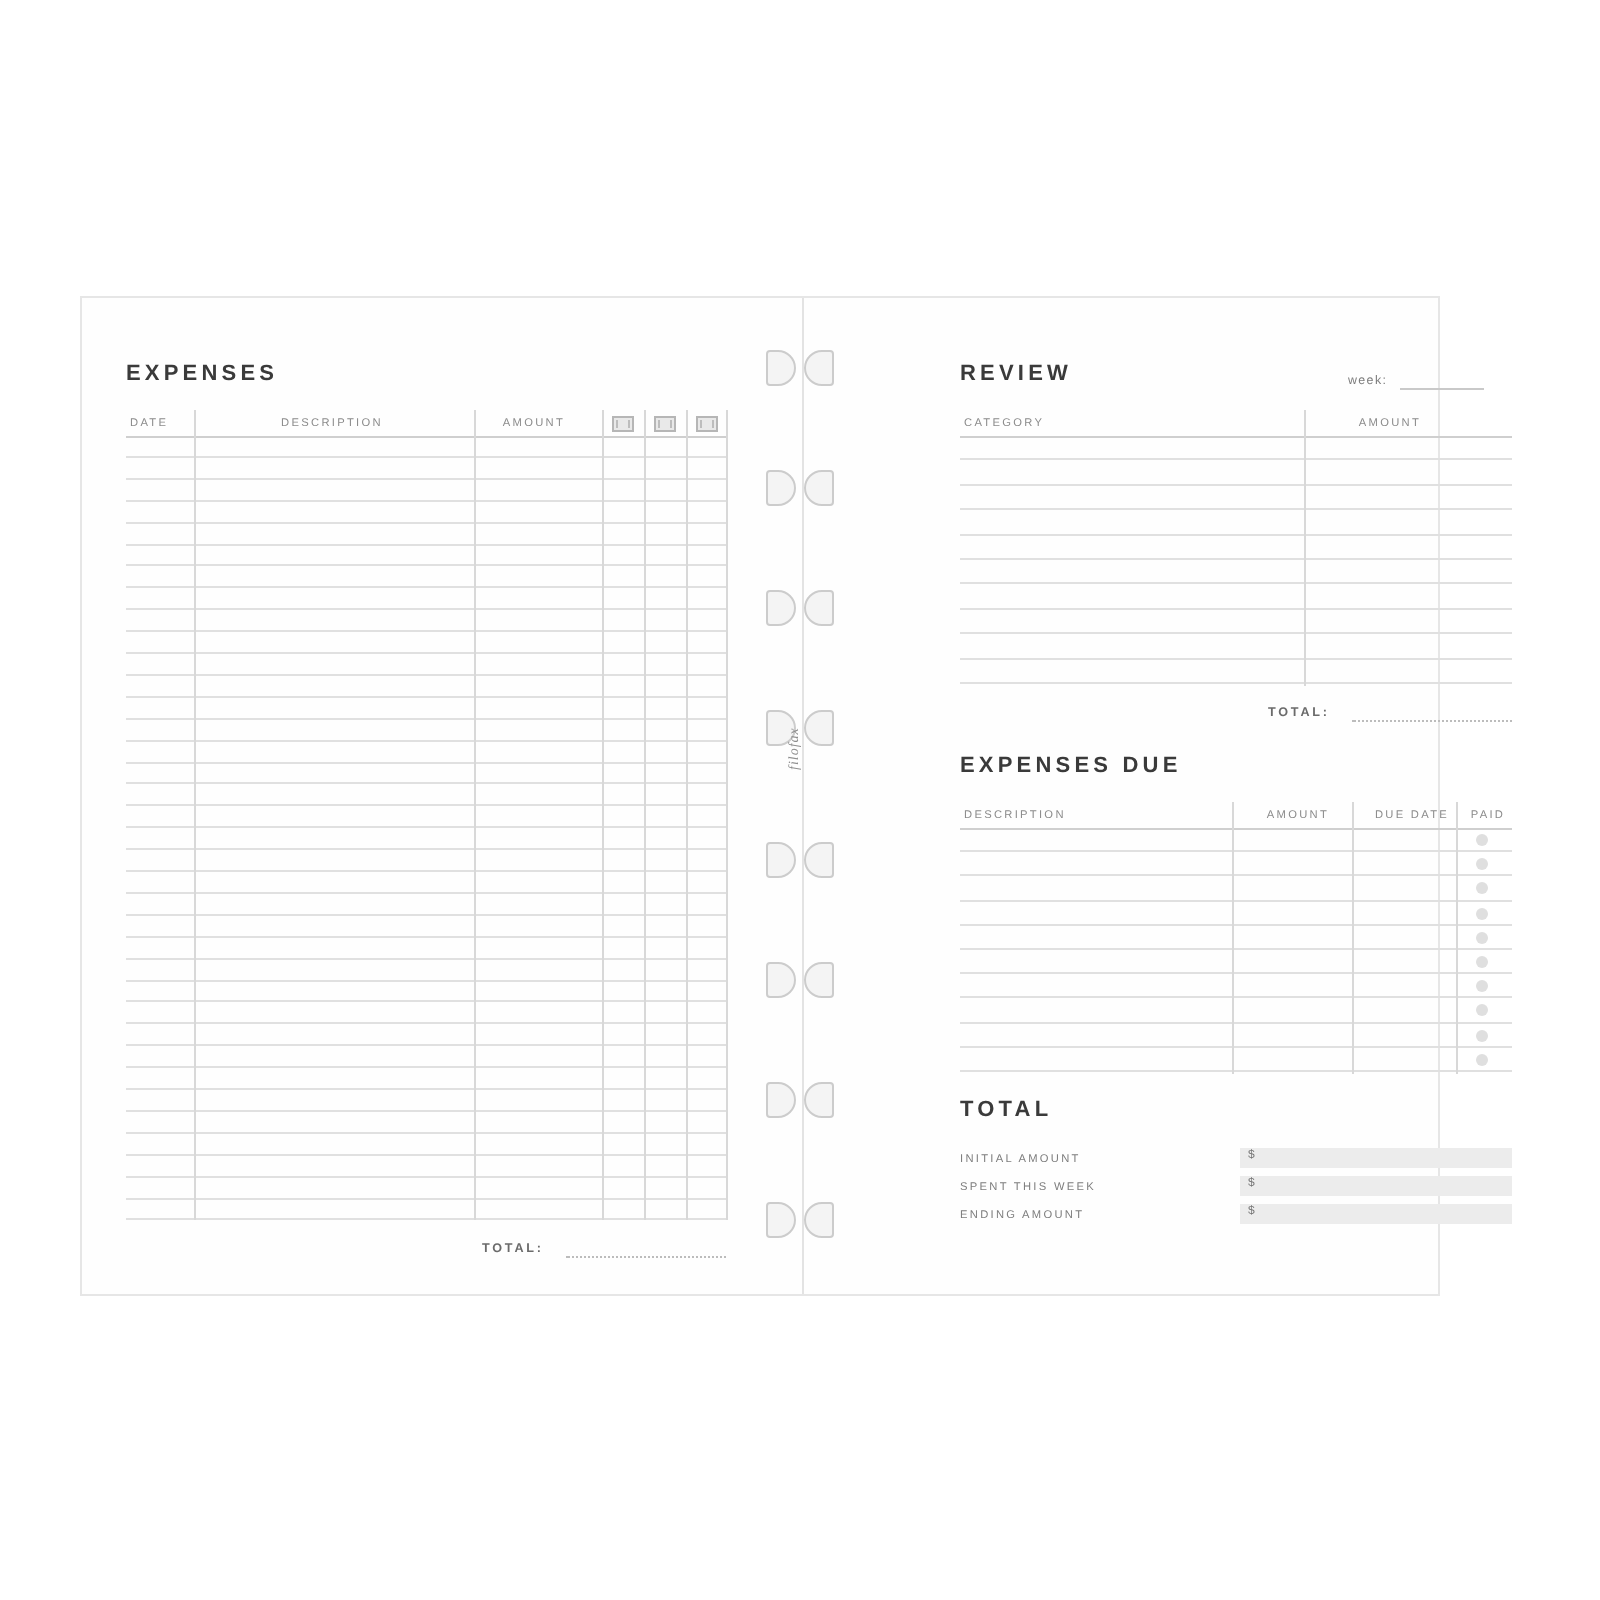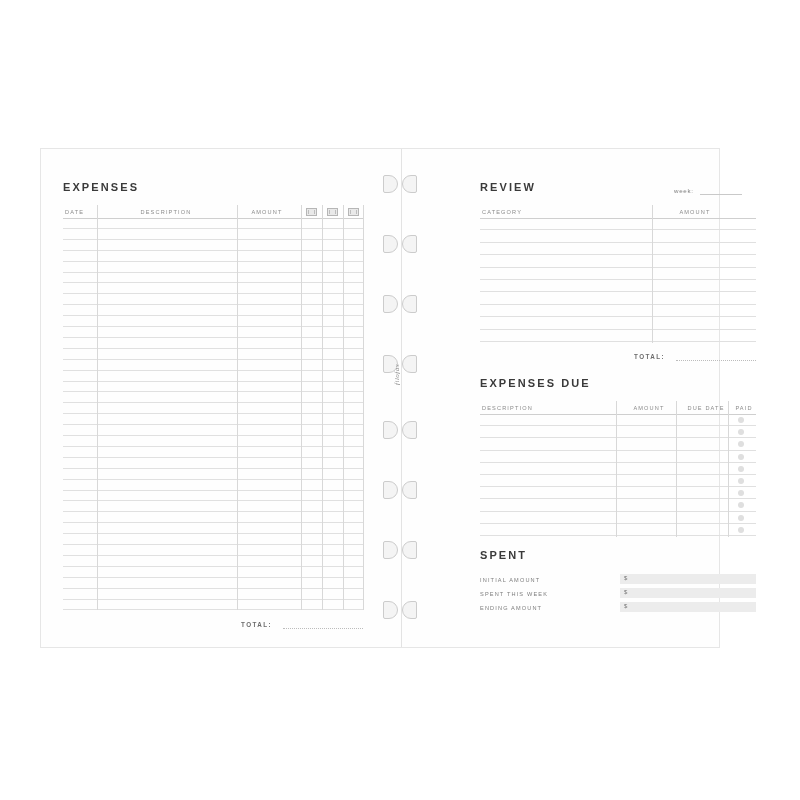--- a/index.html
+++ b/index.html
@@ -467,21 +467,21 @@
         <div class="paid-dot" style="top: 40.4px;"></div>
         <div class="paid-dot" style="top: 52.6px;"></div>
         <div class="paid-dot" style="top: 64.8px;"></div>
         <div class="paid-dot" style="top: 77px;"></div>
         <div class="paid-dot" style="top: 89.2px;"></div>
         <div class="paid-dot" style="top: 101.4px;"></div>
         <div class="paid-dot" style="top: 113.6px;"></div>
         <div class="paid-dot" style="top: 125.8px;"></div>
       </div>
 
-    <div class="sec-title" id="budget-title">SPENT</div>
+    <div class="sec-title" id="budget-title">TOTAL</div>
 
     <div id="budget-rows">
         <div class="budget-row">
           <div class="small-label">INITIAL AMOUNT</div>
           <div class="field">
             <span class="dollar">$</span>
           </div>
         </div>
         <div class="budget-row">
           <div class="small-label">SPENT THIS WEEK</div>

